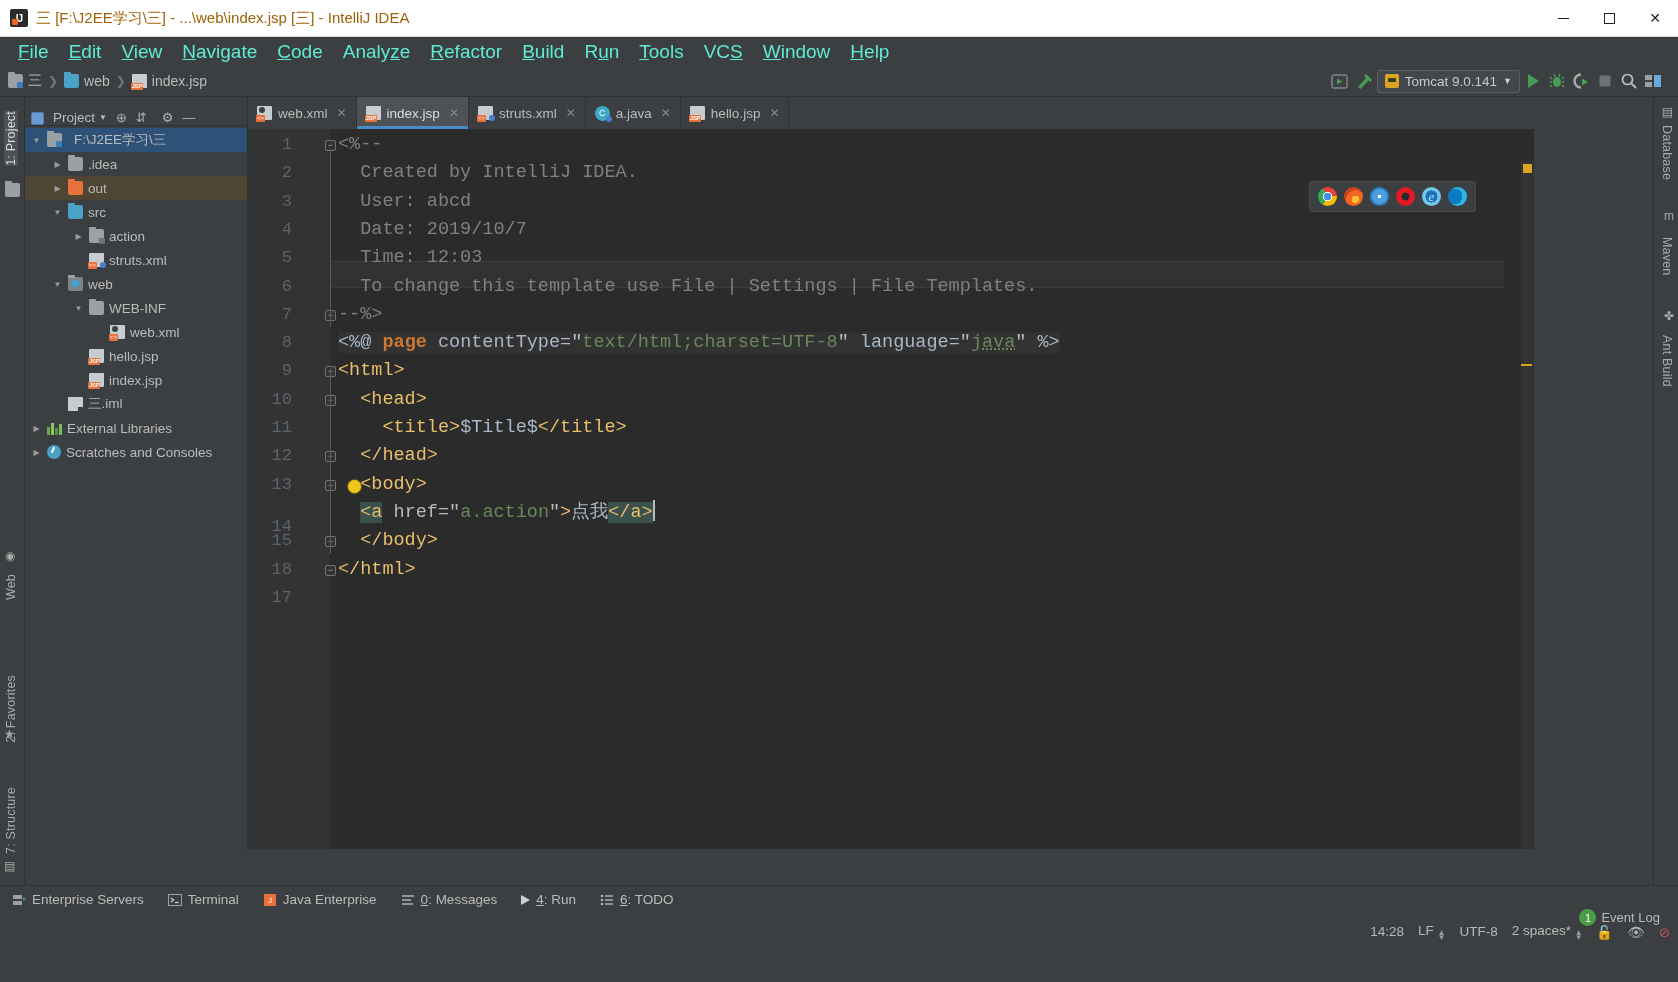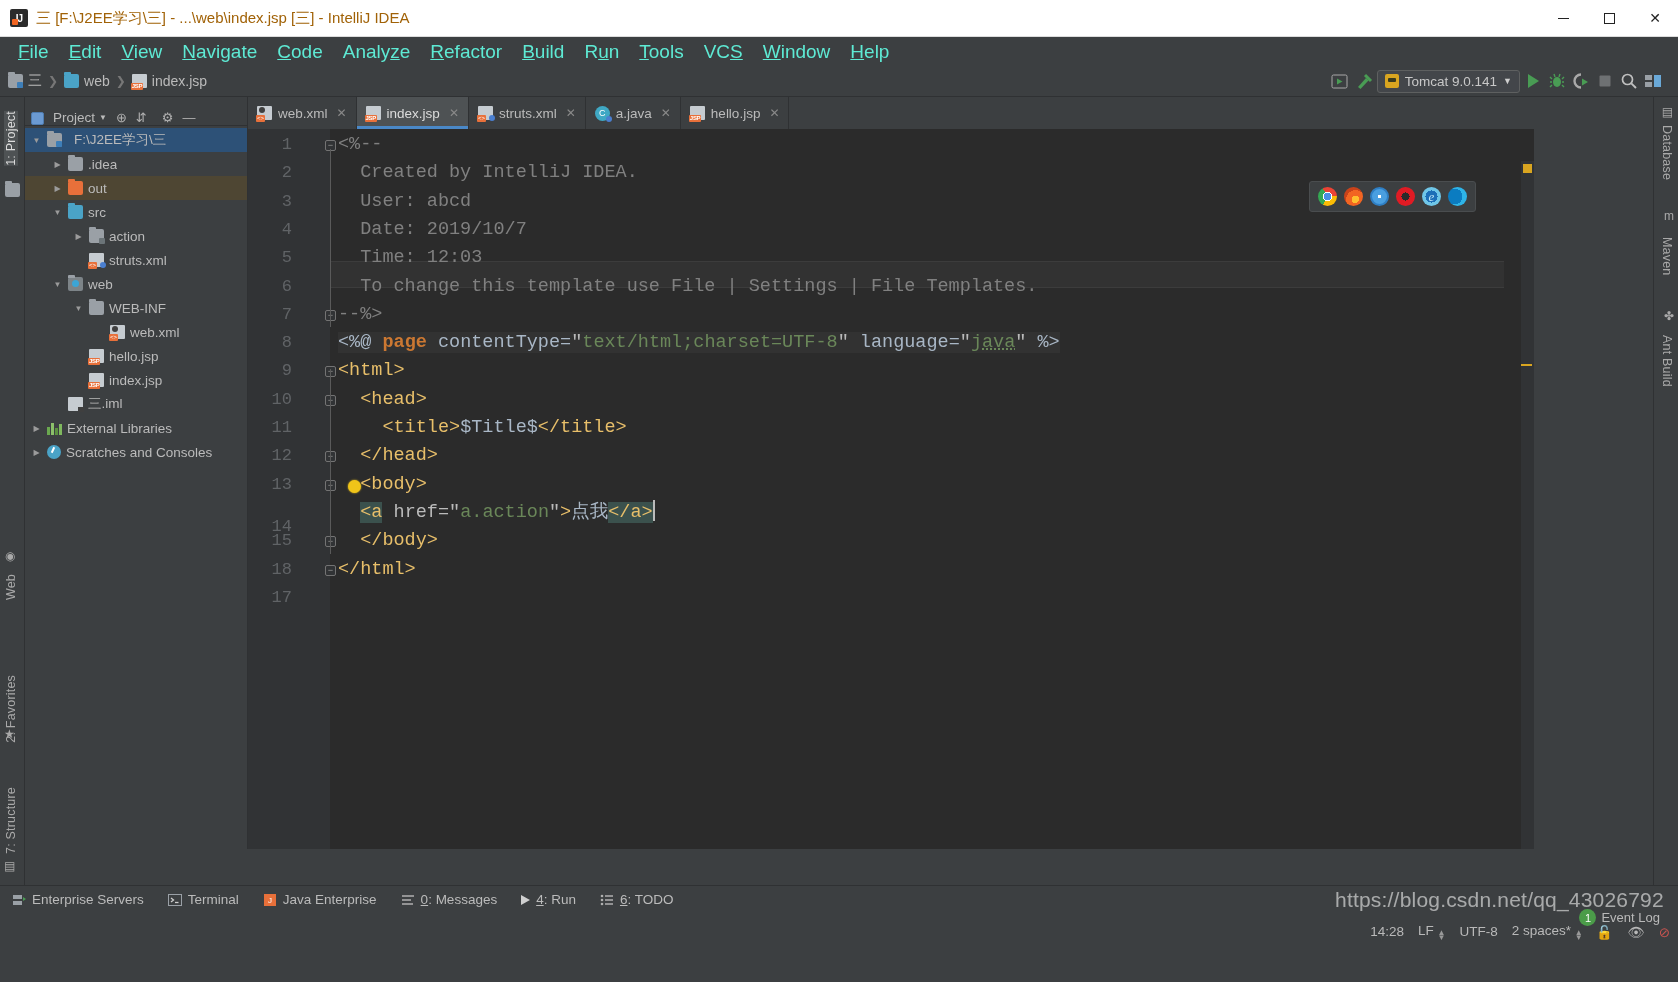--- a/index.html
+++ b/index.html
@@ -690,14 +690,13 @@
       <span>🔓</span>
       <span>👁</span>
       <span style="color:#c75450;">⊘</span>
       <div class="evlog">
         <span class="ev-badge">1</span>
         <span>Event Log</span>
       </div>
     </div>
   </div>
 
-  <div class="watermark">https://blog.csdn.net/qq_43026792</div>
 </div>
 
 </body></html>

